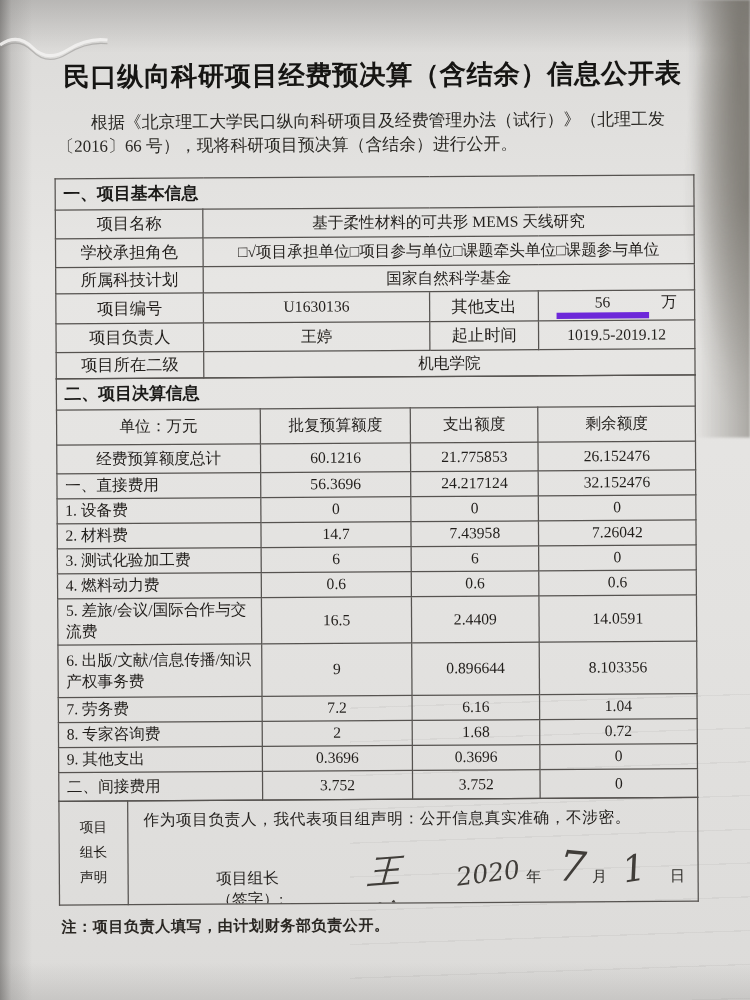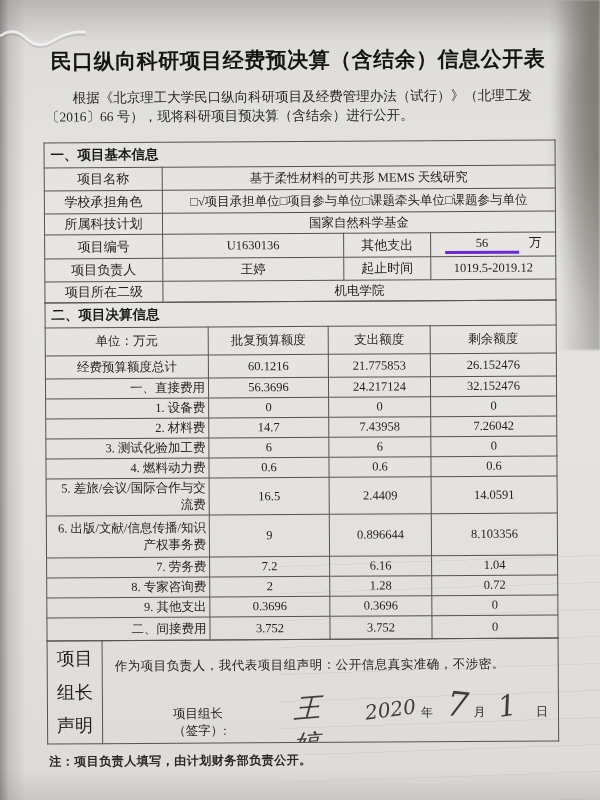--- a/index.html
+++ b/index.html
@@ -48,25 +48,25 @@
   }
   table{border-collapse:collapse;table-layout:fixed;margin-left:45px;width:511px;}
   .t2,.t3{margin-top:-1px;}
   td{border:1px solid #565350;font-size:12.5px;color:#221f1c;
      text-align:center;vertical-align:middle;padding:1px 3px;overflow:hidden;}
   .secbar td{
     font-family:"Liberation Sans","DejaVu Sans",sans-serif;
     font-weight:bold;font-size:13.5px;text-align:left;padding:3px 6px;height:15px;color:#1b1a18;
   }
   .lbl{font-size:13px;}
-  .left{text-align:right;padding-left:6px;}
-  .uline{display:inline-block;min-width:62px;border-bottom:3px solid #6d28d9;padding:0 6px;}
+  .left{text-align:left;padding-left:6px;}
+  .uline{display:inline-block;min-width:62px;border-bottom:5px solid #6d28d9;padding:0 6px;}
   .funit{margin-left:10px;}
   
-  .decl-left{font-size:18px;line-height:1.85;}
+  .decl-left{font-size:11px;line-height:1.85;}
   .decl-right{text-align:left;padding:7px 10px 4px 12px;}
   .decl-statement{font-size:12.5px;letter-spacing:.5px;}
   .signrow{display:flex;align-items:baseline;margin:14px 0 6px 58px;height:34px;}
   .signlabel{font-size:12.5px;}
   .hand{font-family:"DejaVu Serif",serif;font-style:italic;color:#403d39;}
   .hw-name{font-size:27px;margin-left:48px;transform:rotate(-4deg) skewX(-6deg);}
   .hw-year{font-size:20px;margin-left:34px;transform:rotate(-7deg);}
   .printed{font-size:12px;font-style:normal;color:#2a2824;margin-left:5px;}
   .hw-month{font-size:34px;margin-left:14px;transform:rotate(6deg);line-height:1;}
   .hw-day{font-size:29px;margin-left:12px;transform:rotate(-8deg);line-height:1;}
@@ -203,21 +203,21 @@
     </tr>
     <tr style="height:20px;">
       <td class="left">7. 劳务费</td>
       <td>7.2</td>
       <td>6.16</td>
       <td>1.04</td>
     </tr>
     <tr style="height:19px;">
       <td class="left">8. 专家咨询费</td>
       <td>2</td>
-      <td>1.28</td>
+      <td>1.68</td>
       <td>0.72</td>
     </tr>
     <tr style="height:19px;">
       <td class="left">9. 其他支出</td>
       <td>0.3696</td>
       <td>0.3696</td>
       <td>0</td>
     </tr>
     <tr style="height:23px;">
       <td class="left">二、间接费用</td>

